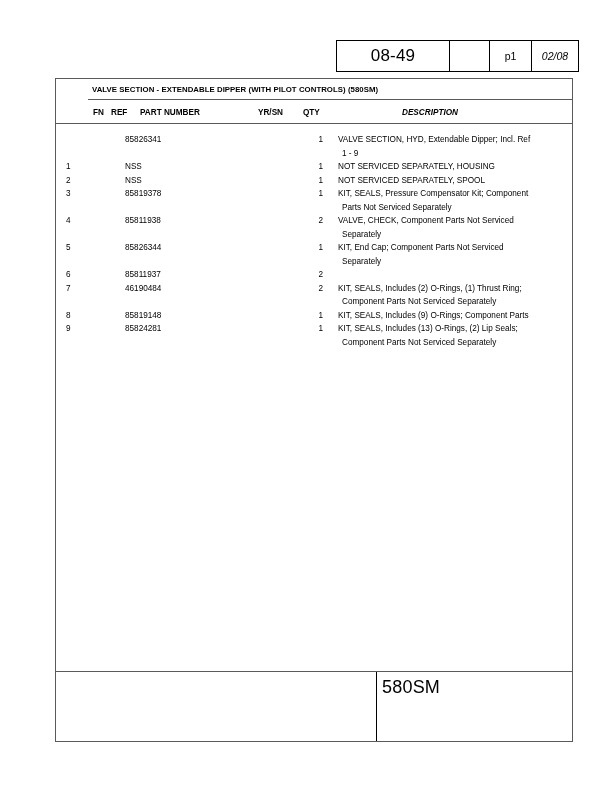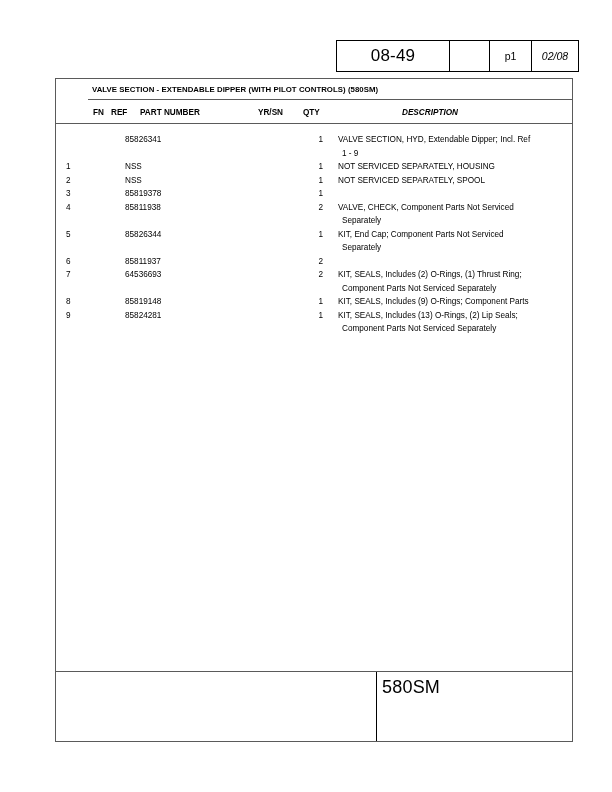--- a/index.html
+++ b/index.html
@@ -226,20 +226,24 @@
           <div class="desc-block">
             <div class="desc-line-1">NOT SERVICED SEPARATELY, SPOOL</div>
           </div>
         </div>
         <div class="part-row">
           <span class="c c-ref">3</span>
           <span class="c c-fn"></span>
           <span class="c c-part">85819378</span>
           <span class="c c-yrsn"></span>
           <span class="c c-qty">1</span>
+          <div class="desc-block">
+            <div class="desc-line-1">KIT, SEALS, Pressure Compensator Kit; Component</div>
+            <div class="desc-line-n">Parts Not Serviced Separately</div>
+          </div>
         </div>
         <div class="part-row">
           <span class="c c-ref">4</span>
           <span class="c c-fn"></span>
           <span class="c c-part">85811938</span>
           <span class="c c-yrsn"></span>
           <span class="c c-qty">2</span>
           <div class="desc-block">
             <div class="desc-line-1">VALVE, CHECK, Component Parts Not Serviced</div>
             <div class="desc-line-n">Separately</div>
@@ -259,21 +263,21 @@
         <div class="part-row">
           <span class="c c-ref">6</span>
           <span class="c c-fn"></span>
           <span class="c c-part">85811937</span>
           <span class="c c-yrsn"></span>
           <span class="c c-qty">2</span>
         </div>
         <div class="part-row">
           <span class="c c-ref">7</span>
           <span class="c c-fn"></span>
-          <span class="c c-part">64536693</span>
+          <span class="c c-part">46190484</span>
           <span class="c c-yrsn"></span>
           <span class="c c-qty">2</span>
           <div class="desc-block">
             <div class="desc-line-1">KIT, SEALS, Includes (2) O-Rings, (1) Thrust Ring;</div>
             <div class="desc-line-n">Component Parts Not Serviced Separately</div>
           </div>
         </div>
         <div class="part-row">
           <span class="c c-ref">8</span>
           <span class="c c-fn"></span>

